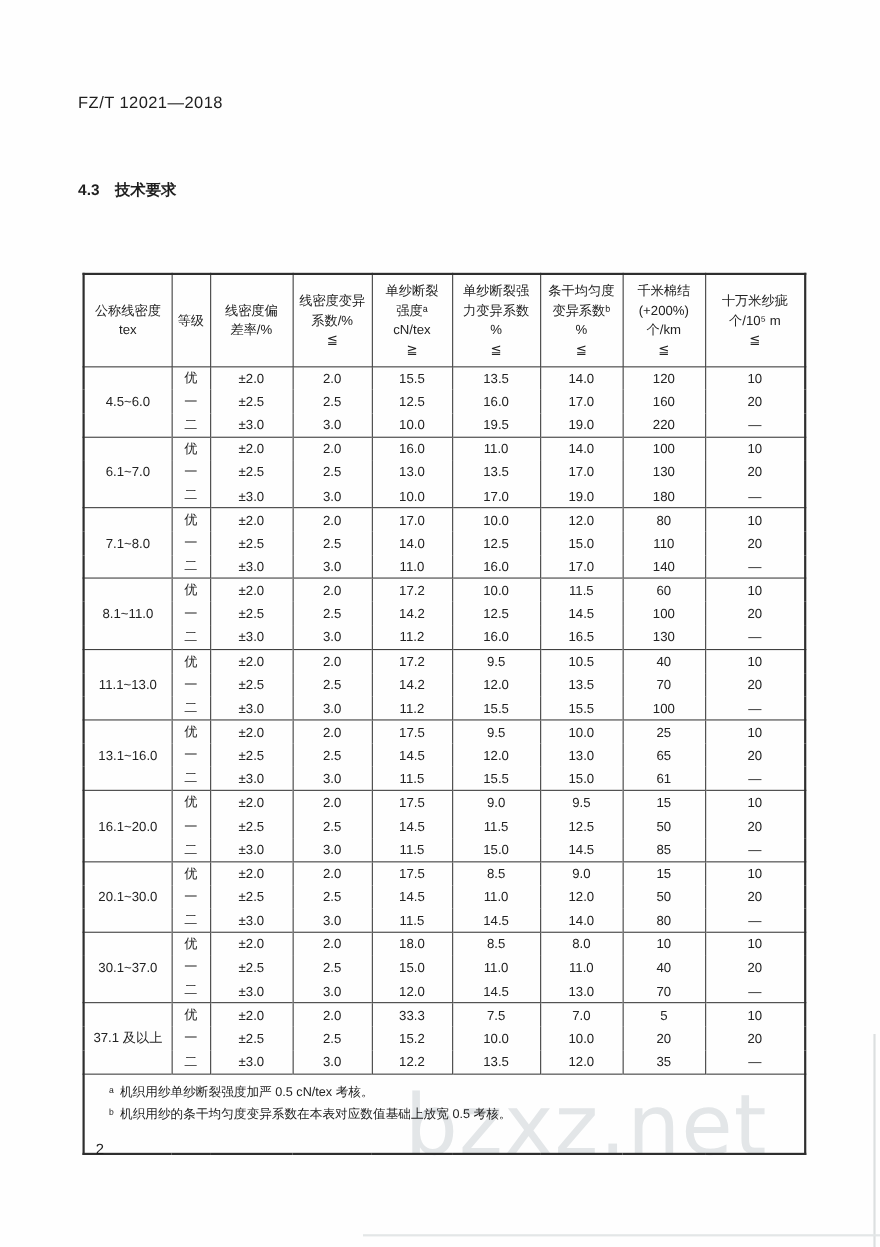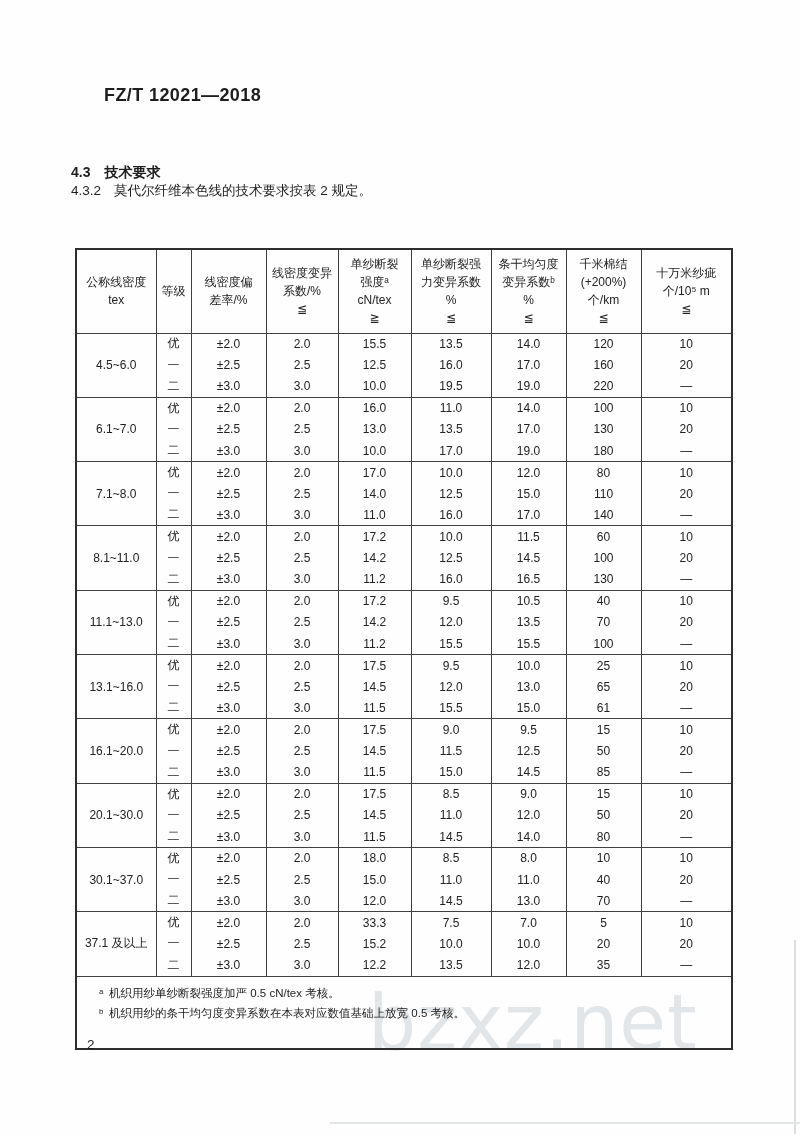--- a/index.html
+++ b/index.html
@@ -17,23 +17,22 @@
     font-family:"DejaVu Sans","Liberation Sans",sans-serif;
     font-size:76px; font-weight:normal; letter-spacing:1px;
     color:#e3e6e8;
     z-index:0; user-select:none;
   }
   .edge-right  { position:absolute; left:794px; top:940px; width:2px; height:194px; background:#dcdfe0; }
   .edge-bottom { position:absolute; left:330px; top:1122px; width:470px; height:2px; background:#e3e6e7; }
 
   .doc-number {
     position:absolute; left:71px; top:85px;
-    font-size:18px; font-weight:bold; letter-spacing:0.4px;
+    font-size:15px; font-weight:normal; letter-spacing:0.4px;
     z-index:2;
-    margin-left:33px;
   }
   .section-heading {
     position:absolute; left:71px; top:124px;
     font-size:14px; font-weight:bold; z-index:2;margin-top:40px;
   }
   .section-heading .h-num { margin-right:14px; }
   .clause { position:absolute; left:71px; font-size:13.5px; z-index:2; }
   .clause .c-num { margin-right:13px; }
   .clause-1 { top:157px; }
   .clause-2 { top:182px; }
@@ -86,23 +85,20 @@
   <div class="edge-right"></div>
   <div class="edge-bottom"></div>
 
   <div class="doc-number">FZ/T 12021—2018</div>
 
   <div class="section-heading">
     <span class="h-num">4.3</span><span class="h-title">技术要求</span>
   </div>
 
 
-  <div class="clause clause-2">
-    <span class="c-num">4.3.2</span><span class="c-text">莫代尔纤维本色线的技术要求按表 2 规定。</span>
-  </div>
 
 
   <table class="req-table" id="req-table">
     <colgroup>
       <col style="width:80px">
       <col style="width:35px">
       <col style="width:75px">
       <col style="width:72px">
       <col style="width:73px">
       <col style="width:80px">

